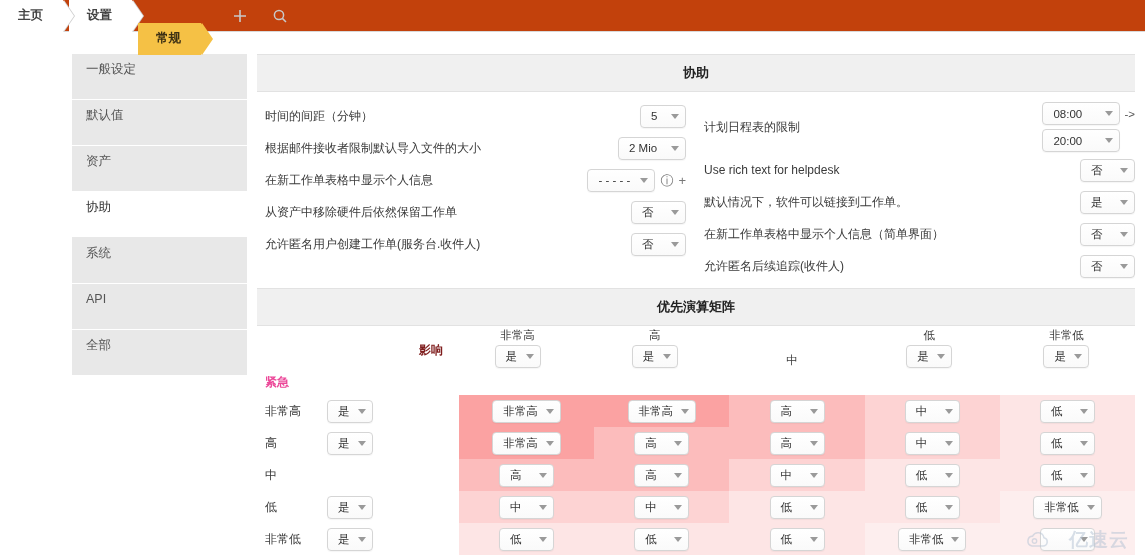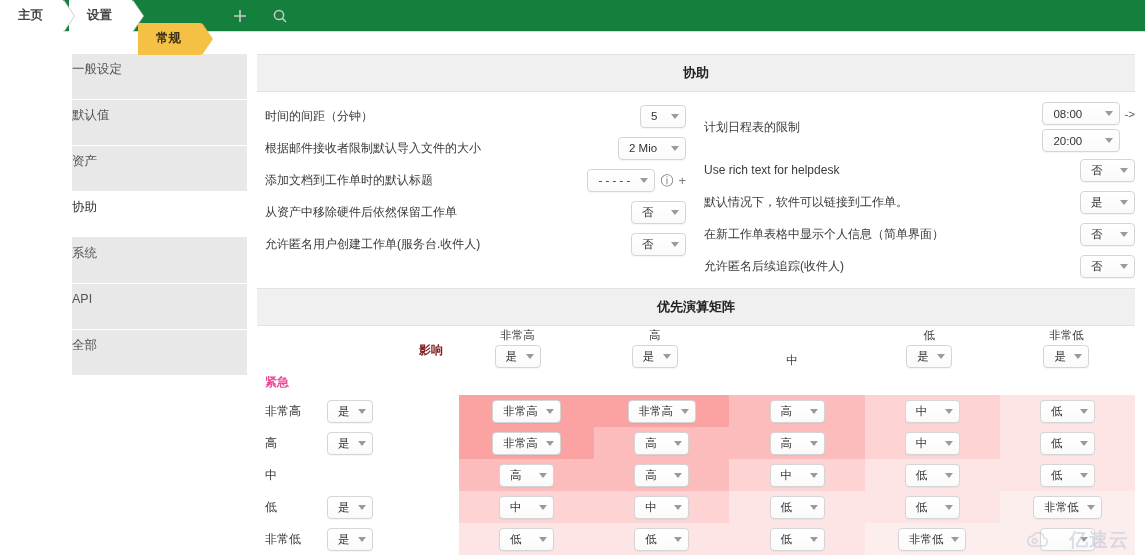--- a/index.html
+++ b/index.html
@@ -14,21 +14,21 @@
     font-family: "Liberation Sans", "DejaVu Sans", sans-serif;
     font-size: 12px;
     color: #333333;
     -webkit-font-smoothing: antialiased;
   }
 
   
   #topbar {
     position: relative;
     height: 32px;
-    background: #15803d;
+    background: #c2410c;
     border-bottom: 1px solid #d9d9d9;
     display: flex;
     align-items: center;
     box-sizing: border-box;
   }
   .crumb {
     position: relative;
     height: 32px;
     display: flex;
     align-items: center;
@@ -99,21 +99,21 @@
 
   
   #sidebar {
     width: 175px;
     flex: 0 0 175px;
     margin-right: 10px;
   }
   .side-item {
     height: 46px;
     line-height: 31px;
-    padding-left: 0;
+    padding-left: 14px;
     font-size: 12.5px;
     color: #555555;
     background: #e8e8e8;
     border-bottom: 1px solid #ffffff;
     box-sizing: border-box;
     cursor: pointer;
     white-space: nowrap;
     overflow: hidden;
   }
   .side-item.active {
@@ -345,21 +345,21 @@
           <div class="frow">
             <div class="flabel">根据邮件接收者限制默认导入文件的大小</div>
             <div class="fctl">
               <div class="sel w-m">
                 <span class="val">2 Mio</span>
                 <span class="caret"></span>
               </div>
             </div>
           </div>
           <div class="frow">
-            <div class="flabel">添加文档到工作单时的默认标题</div>
+            <div class="flabel">在新工作单表格中显示个人信息</div>
             <div class="fctl">
               <div class="sel w-m">
                 <span class="val">- - - - -</span>
                 <span class="caret"></span>
               </div>
               <span class="info-icon">ⓘ</span>
               <span class="plus-icon">+</span>
             </div>
           </div>
           <div class="frow">

